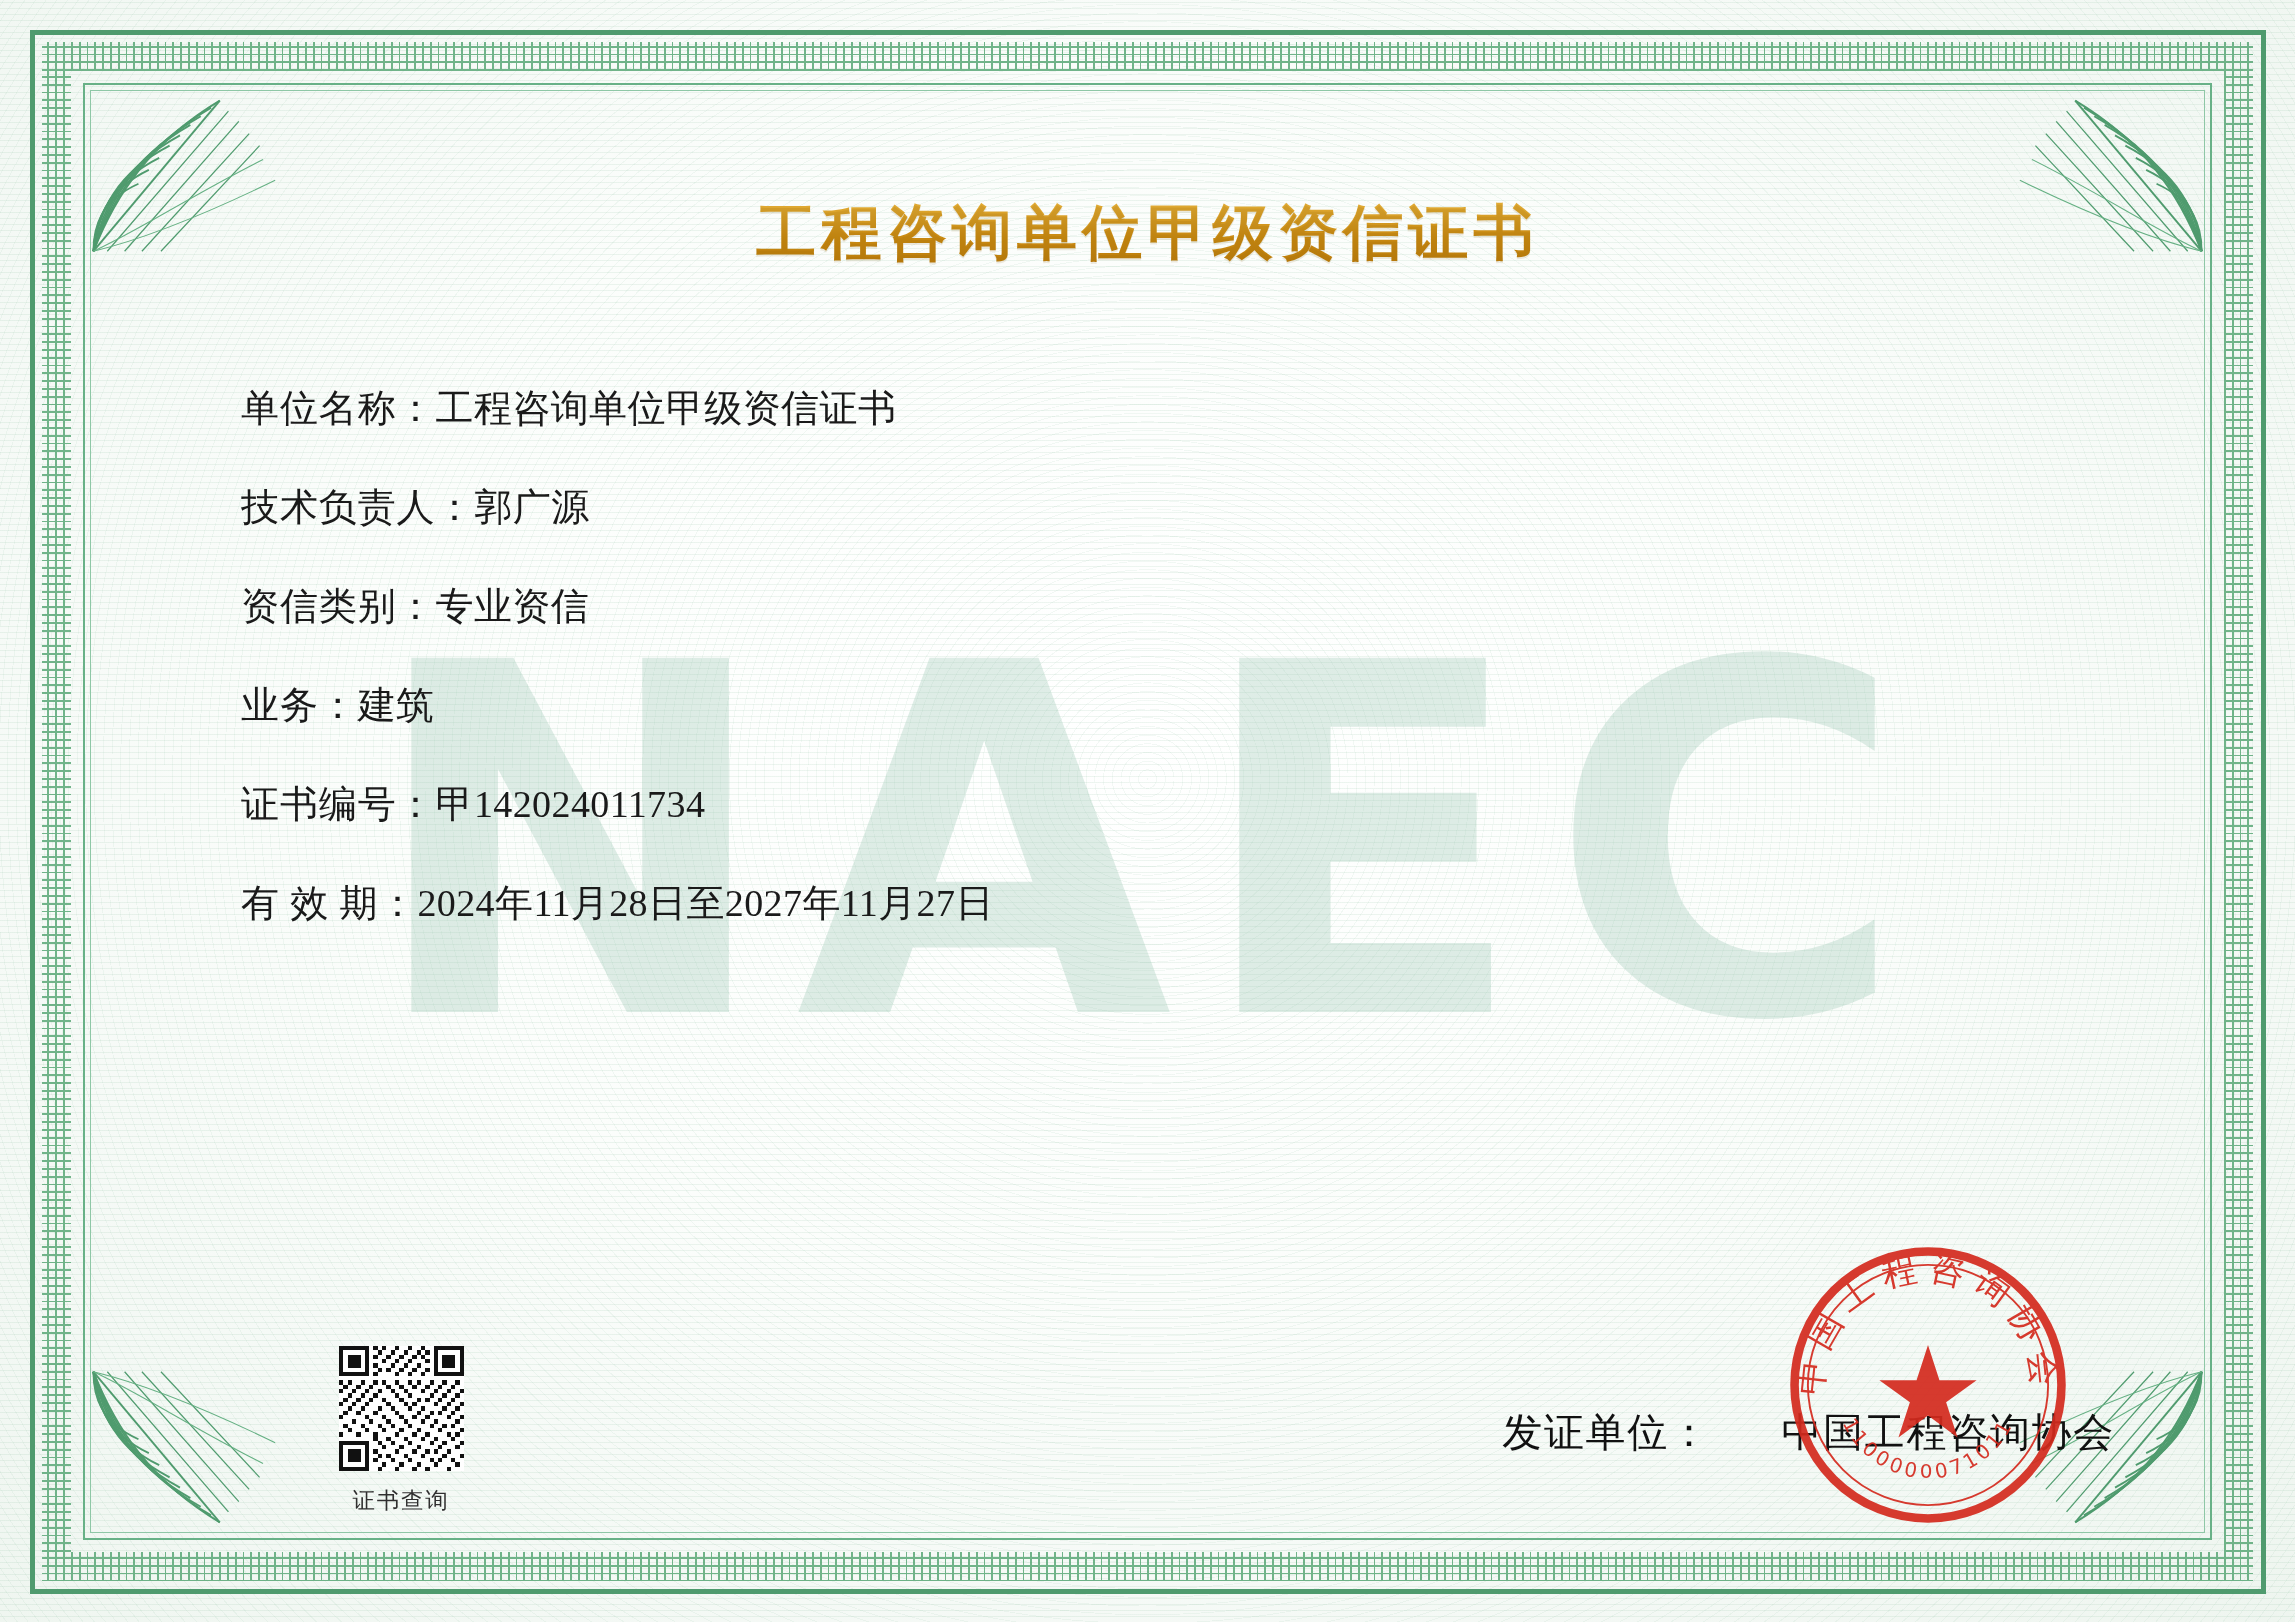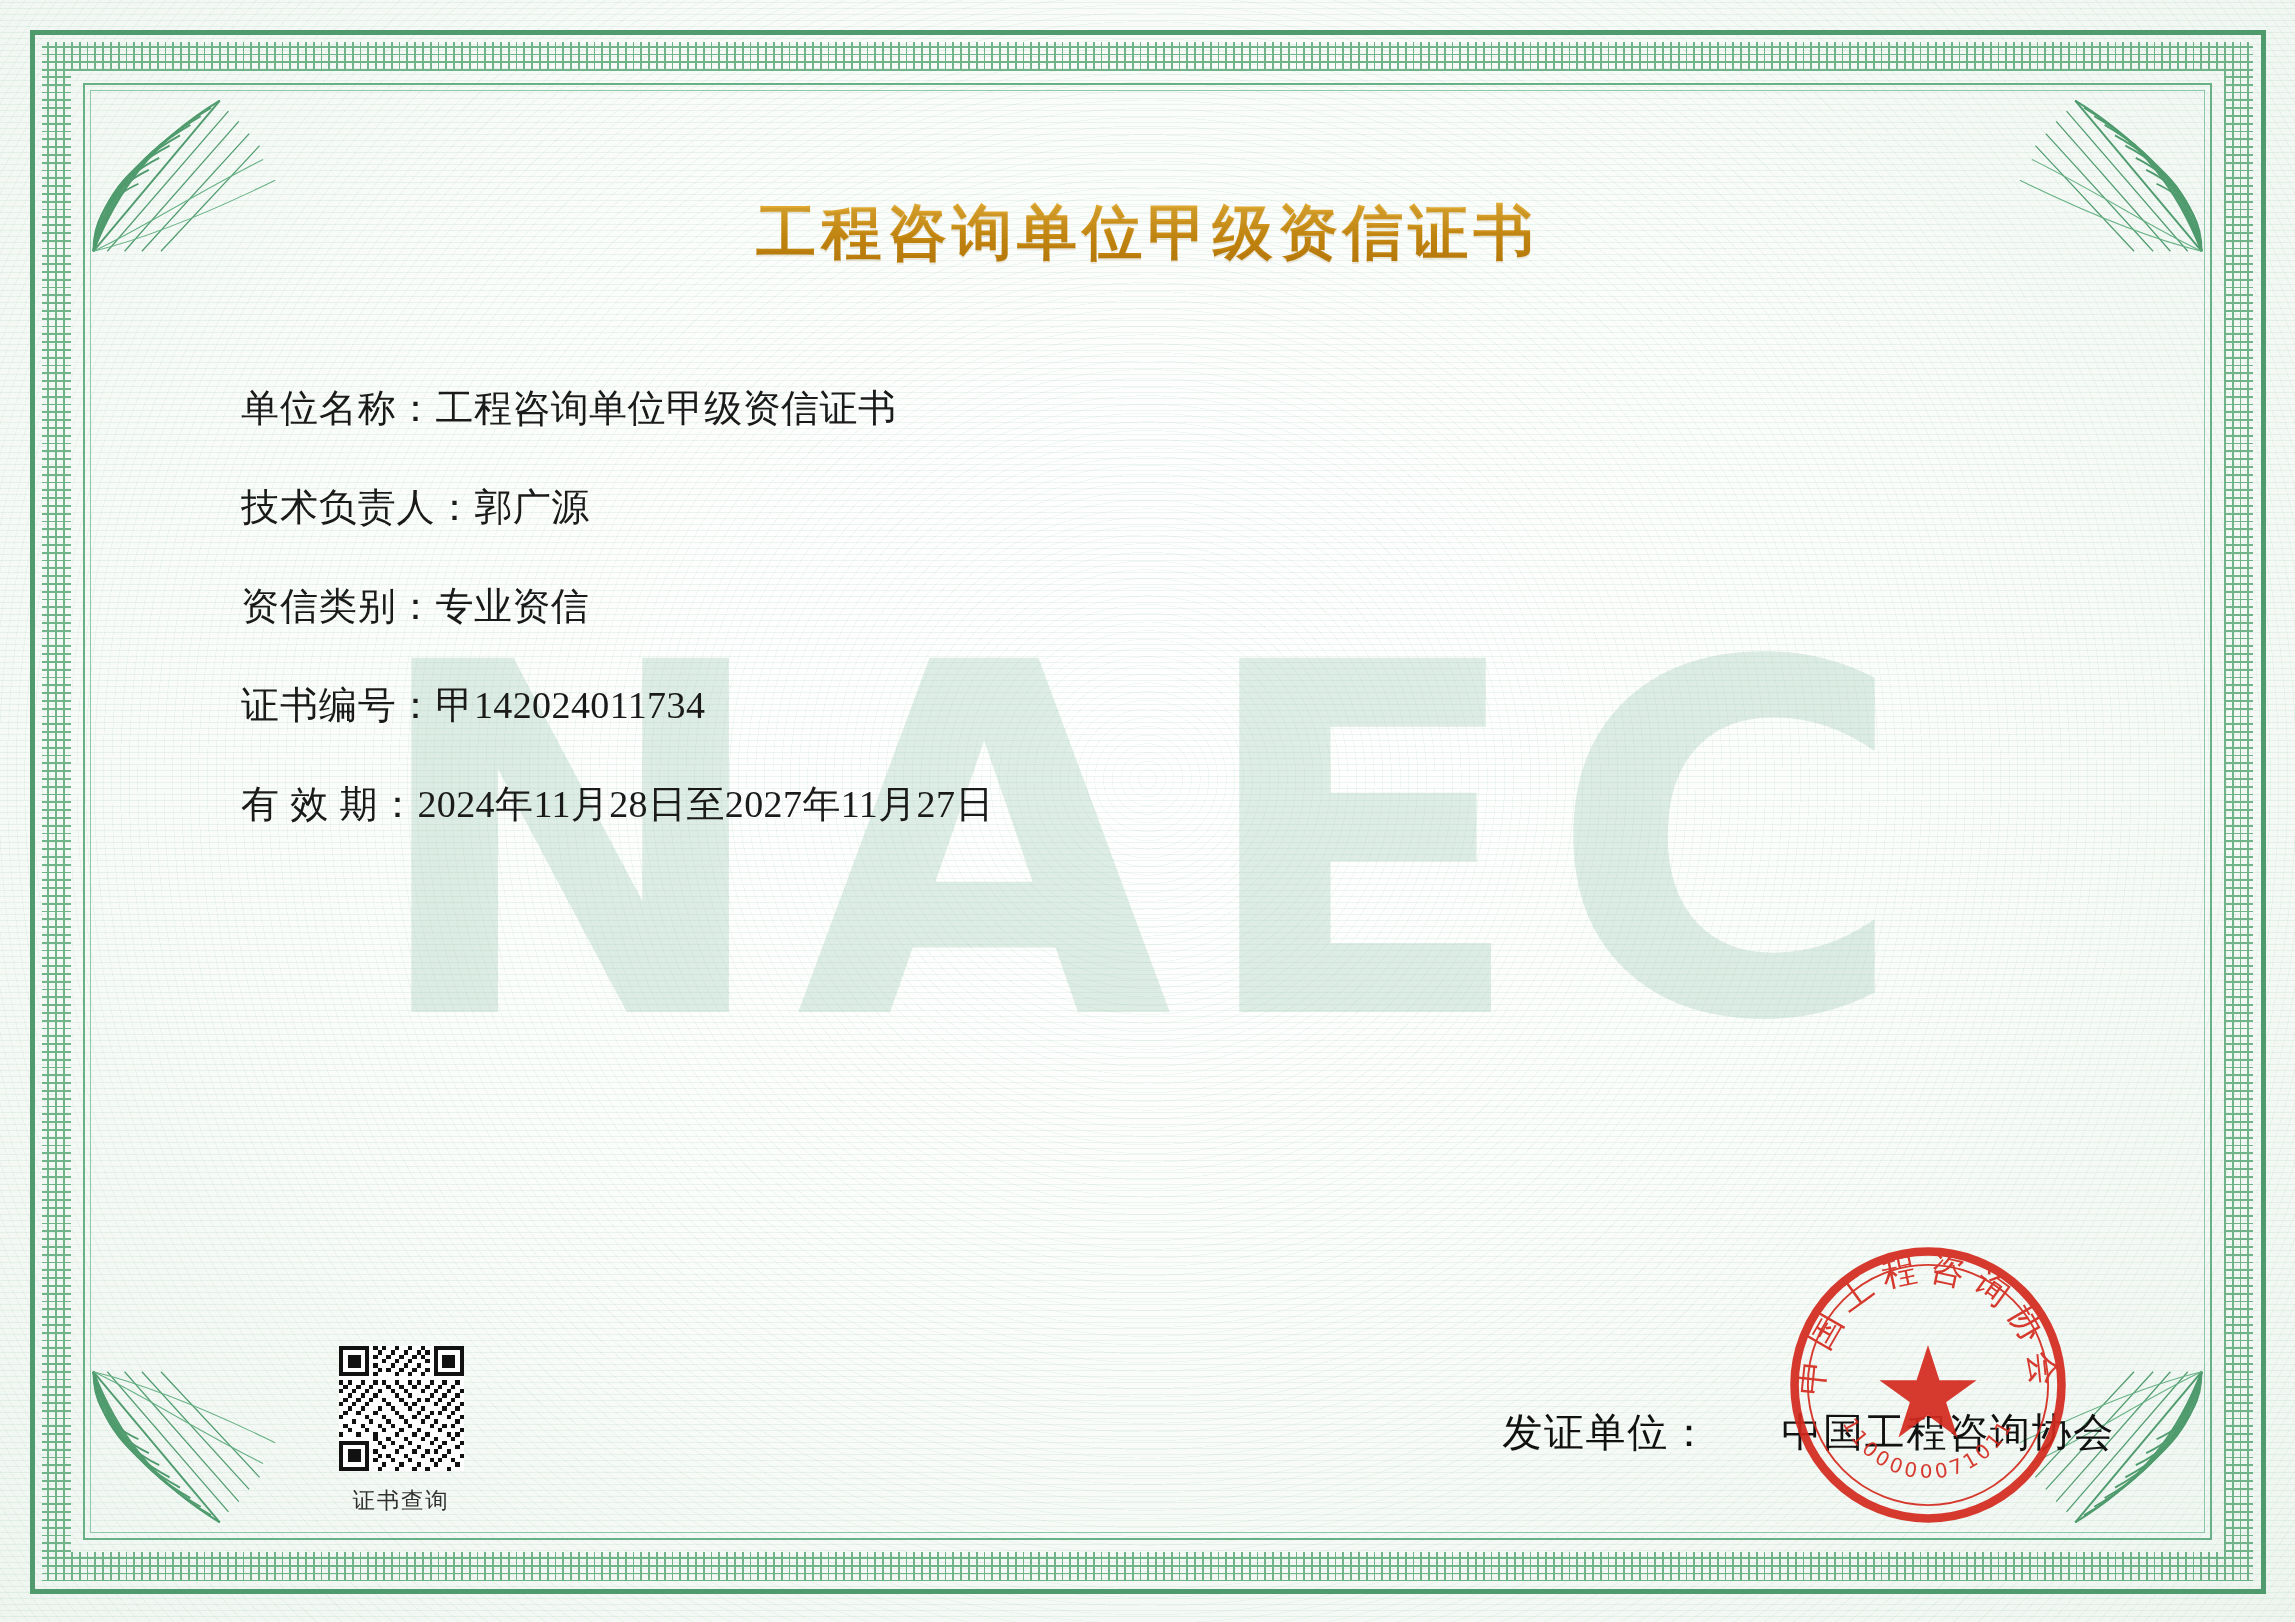--- a/index.html
+++ b/index.html
@@ -339,20 +339,24 @@
       <div class="field">
         <span class="label">技术负责人：</span>
         <span class="value">郭广源</span>
       </div>
 
       <div class="field">
         <span class="label">资信类别：</span>
         <span class="value">专业资信</span>
       </div>
 
+      <div class="field">
+        <span class="label">业务：</span>
+        <span class="value">建筑</span>
+      </div>
 
       <div class="field">
         <span class="label">证书编号：</span>
         <span class="value">甲142024011734</span>
       </div>
 
       <div class="field">
         <span class="label">有 效 期：</span>
         <span class="value">2024年11月28日至2027年11月27日</span>
       </div>

